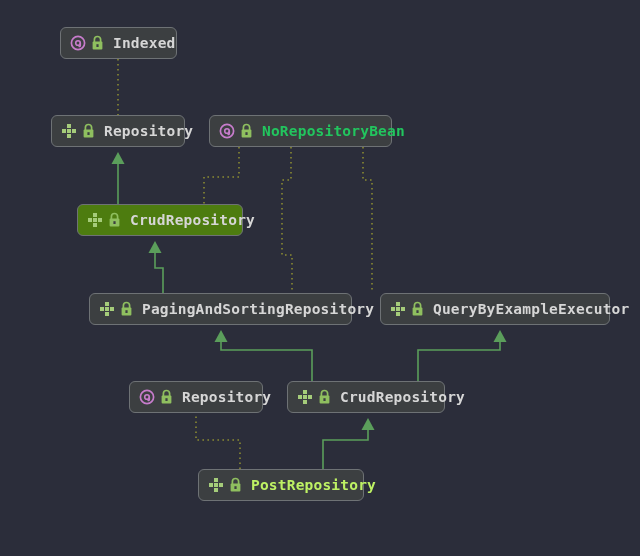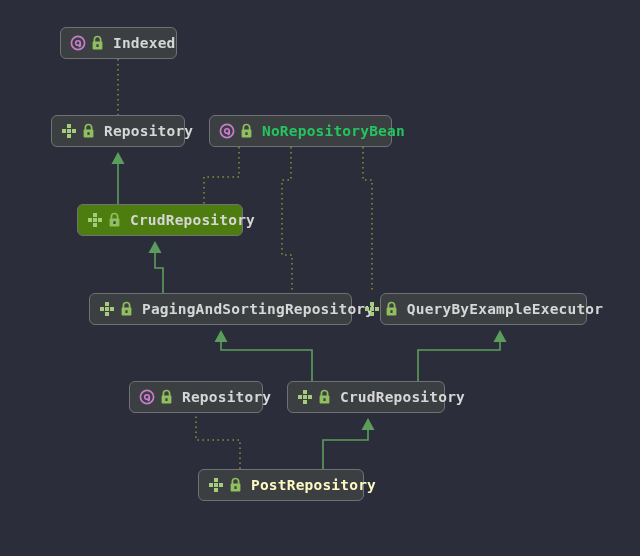--- a/index.html
+++ b/index.html
@@ -156,21 +156,21 @@
       </span>
       <span class="icon icon-lock">
         <svg width="13" height="16" viewBox="0 0 13 16">
           <path d="M3.4 7 L3.4 4.6 A3.1 3.1 0 0 1 9.6 4.6 L9.6 7" fill="none" stroke="#8fbf5f" stroke-width="1.7"></path>
           <rect x="1.6" y="6.6" width="9.8" height="8" rx="1" fill="#8fbf5f"></rect>
           <rect x="5.4" y="9.2" width="2.2" height="2.8" fill="#3c3f41"></rect>
         </svg>
       </span>
       <span class="node-label" style="color: rgb(214, 214, 214);">PagingAndSortingRepository</span>
     </div>
-    <div class="node" style="left: 380px; top: 293px; width: 207px; background: rgb(60, 63, 65); border-color: rgb(110, 114, 117); justify-content: center;">
+    <div class="node" style="left: 380px; top: 293px; width: 230px; background: rgb(60, 63, 65); border-color: rgb(110, 114, 117);">
       <span class="icon icon-iface">
         <svg width="16" height="16" viewBox="0 0 16 16">
           <rect x="6" y="1" width="4" height="4" fill="#a5cc7a"></rect>
           <rect x="1" y="6" width="4" height="4" fill="#a5cc7a"></rect>
           <rect x="6" y="6" width="4" height="4" fill="#a5cc7a"></rect>
           <rect x="11" y="6" width="4" height="4" fill="#a5cc7a"></rect>
           <rect x="6" y="11" width="4" height="4" fill="#a5cc7a"></rect>
         </svg>
       </span>
       <span class="icon icon-lock">
@@ -228,15 +228,15 @@
           <rect x="6" y="11" width="4" height="4" fill="#a5cc7a"></rect>
         </svg>
       </span>
       <span class="icon icon-lock">
         <svg width="13" height="16" viewBox="0 0 13 16">
           <path d="M3.4 7 L3.4 4.6 A3.1 3.1 0 0 1 9.6 4.6 L9.6 7" fill="none" stroke="#8fbf5f" stroke-width="1.7"></path>
           <rect x="1.6" y="6.6" width="9.8" height="8" rx="1" fill="#8fbf5f"></rect>
           <rect x="5.4" y="9.2" width="2.2" height="2.8" fill="#3c3f41"></rect>
         </svg>
       </span>
-      <span class="node-label" style="color: #fef9c3;">PostRepository</span>
+      <span class="node-label" style="color: #bef264;">PostRepository</span>
     </div>
   </div>
 
 </body></html>

